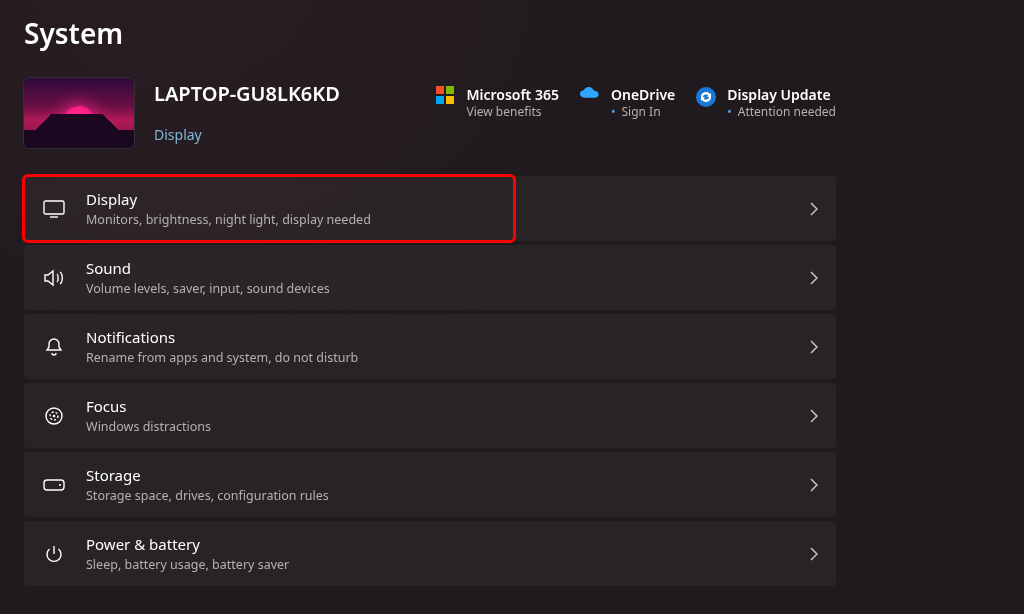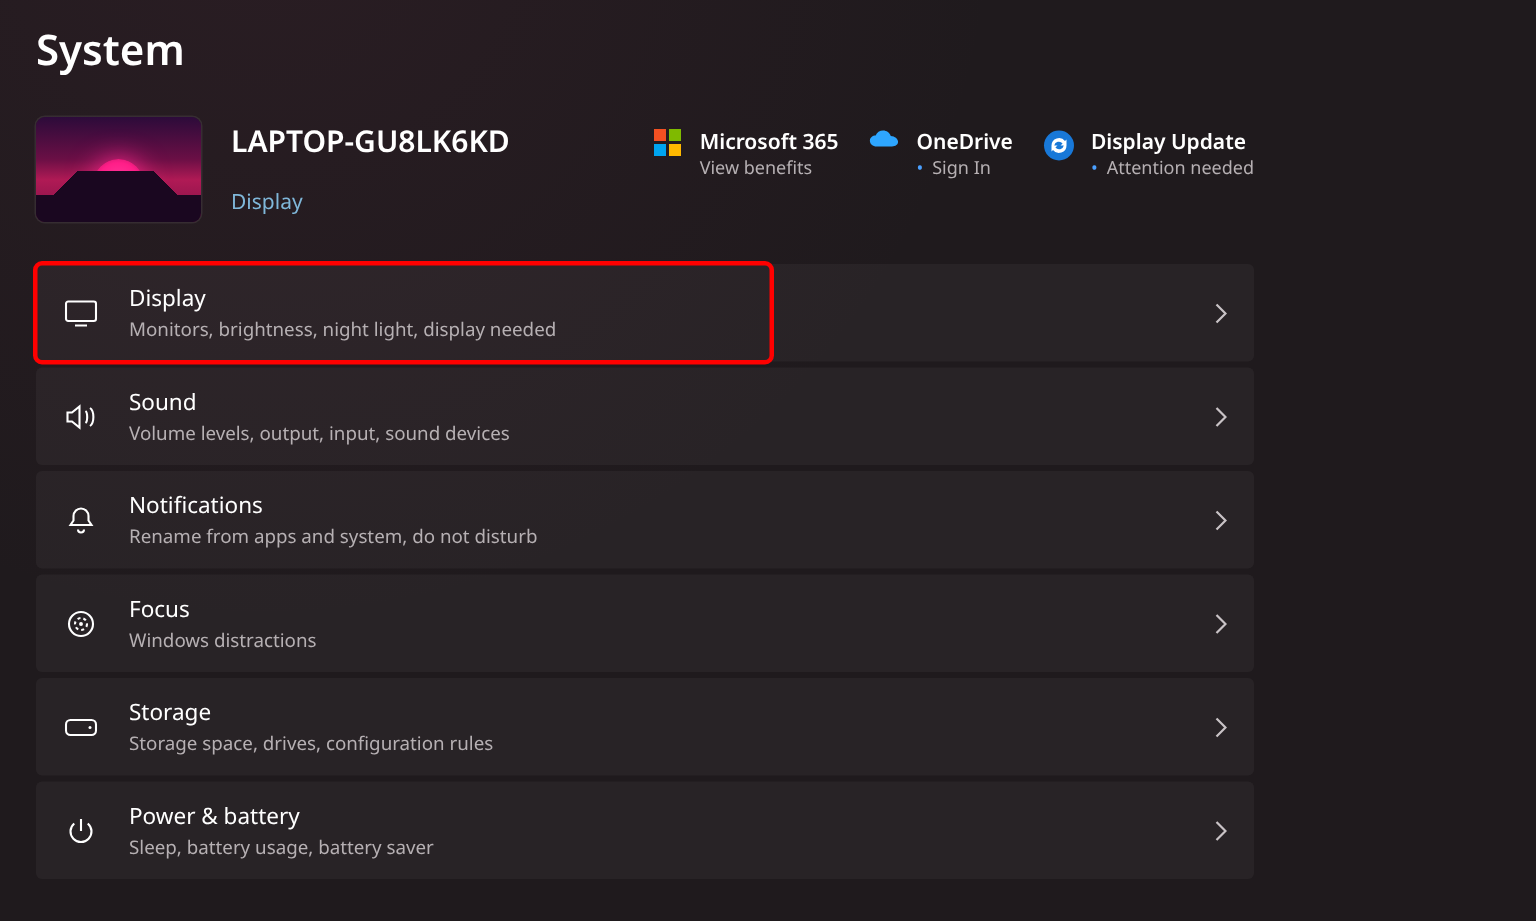--- a/index.html
+++ b/index.html
@@ -216,21 +216,21 @@
 
     <div class="item">
       <div class="icon">
         <svg width="22" height="18" viewBox="0 0 22 18" fill="none" stroke="#fff" stroke-width="1.4">
           <path d="M2 6h3l5-4v14l-5-4H2z"></path>
             <path d="M14 5c1.5 1 1.5 7 0 8M17 3c3 2 3 10 0 12"></path>
         </svg>
       </div>
       <div class="text">
         <div class="t1">Sound</div>
-        <div class="t2">Volume levels, output, input, sound devices</div>
+        <div class="t2">Volume levels, saver, input, sound devices</div>
       </div>
       <div class="chev">
         <svg width="8" height="14" viewBox="0 0 8 14" fill="none" stroke="currentColor" stroke-width="1.5">
             <path d="M1 1l6 6-6 6"></path>
           </svg>
       </div>
     </div>
 
     <div class="item">
       <div class="icon">

